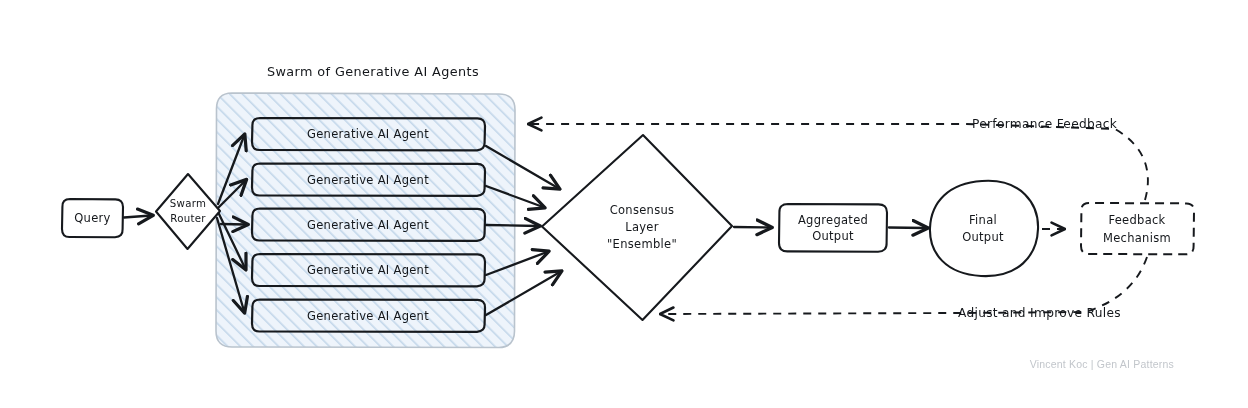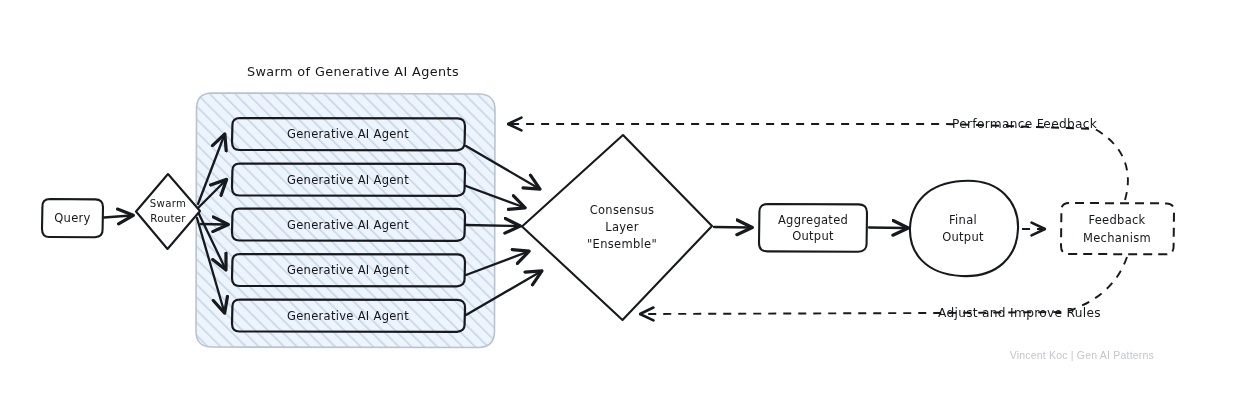--- a/index.html
+++ b/index.html
@@ -13,20 +13,21 @@
     overflow: hidden;
     font-family: "DejaVu Sans", sans-serif;
     position: relative;
   }
   #diagram-root {
     position: absolute;
     left: 0;
     top: 0;
     width: 1212px;
     height: 408px;
+    padding-left: 20px;
   }
   svg.canvas {
     display: block;
     width: 1248px;
     height: 408px;
   }
   .node-shape {
     fill: #ffffff;
     stroke: #16191d;
     stroke-width: 2.1;
@@ -93,21 +94,21 @@
     font-family: "DejaVu Sans", sans-serif;
     font-size: 62px;
     fill: #f1f2f3;
     text-anchor: middle;
     font-weight: bold;
     letter-spacing: 2px;
   }
   .credit-text {
     position: absolute;
     right: 58px;
-    bottom: 47px;
+    bottom: 38px;
     font-family: "Liberation Sans", sans-serif;
     font-size: 10.5px;
     color: #c2c6cb;
     white-space: nowrap;
     letter-spacing: 0.2px;
   }
 </style>
 </head>
 <body>
 

